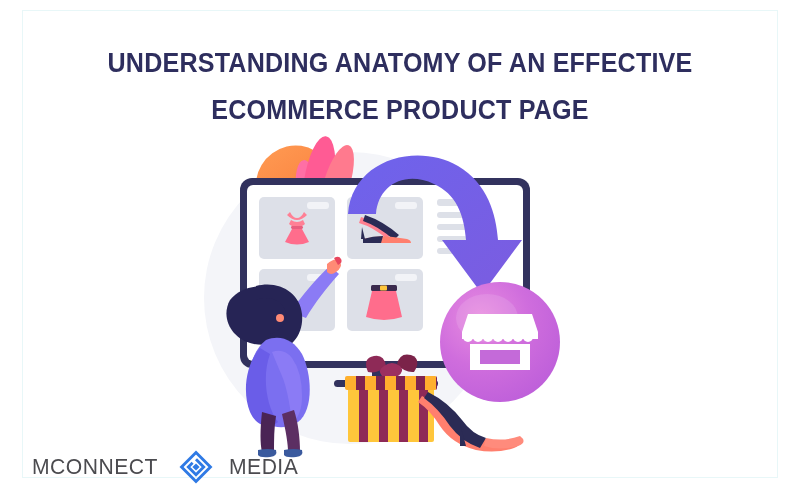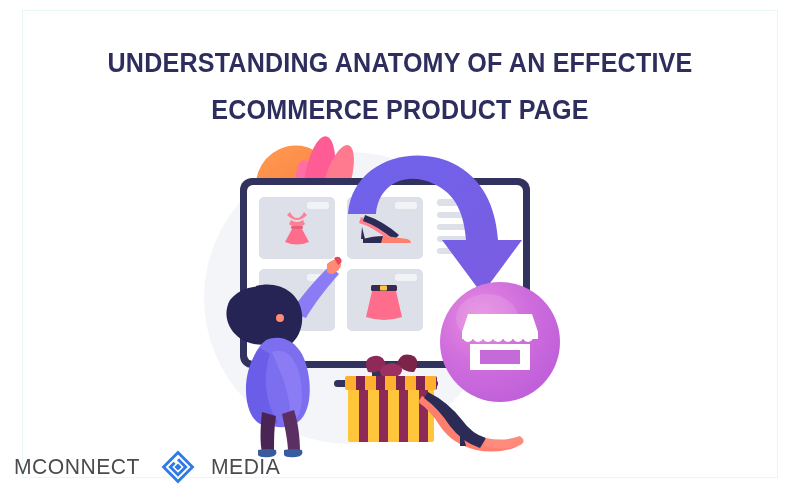--- a/index.html
+++ b/index.html
@@ -147,21 +147,21 @@
   .bow{position:absolute;left:14px;top:-16px;}
 
   
   .woman{position:absolute;left:30px;top:126px;width:120px;height:204px;}
 
   
   .heels{position:absolute;left:218px;top:260px;}
 
   
   .logo{
-    position:absolute;left:14px;top:450px;
+    position:absolute;left:32px;top:450px;
     display:flex;align-items:center;gap:16px;
   }
   .logo-word{
     color:#4b4b4f;
     font-family:"Liberation Sans", sans-serif;
     font-size:22px;font-weight:500;letter-spacing:0.5px;
     transform:scaleX(0.96);transform-origin:0 50%;
   }
   .logo-mark{width:34px;height:34px;display:block;}
 </style>

